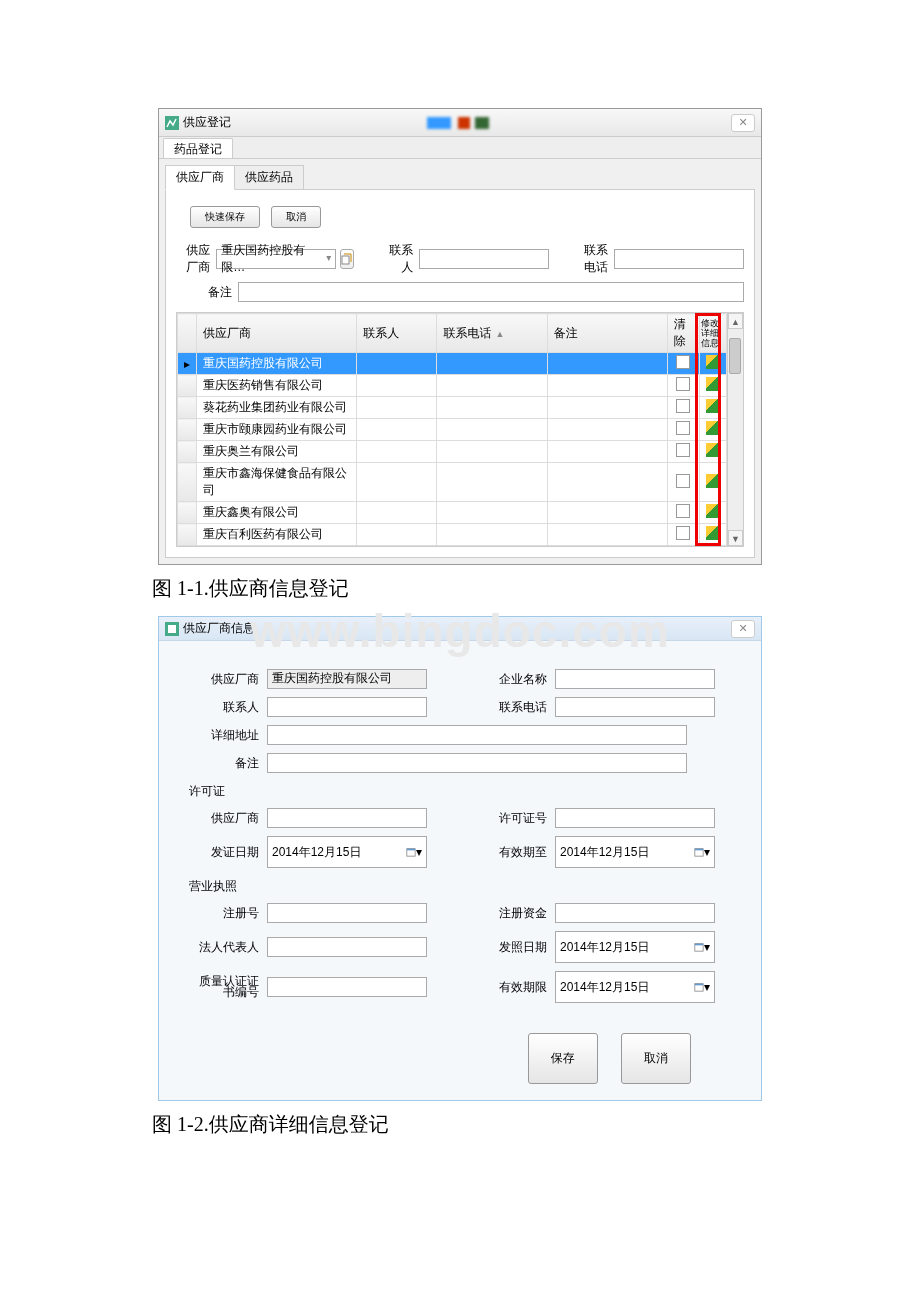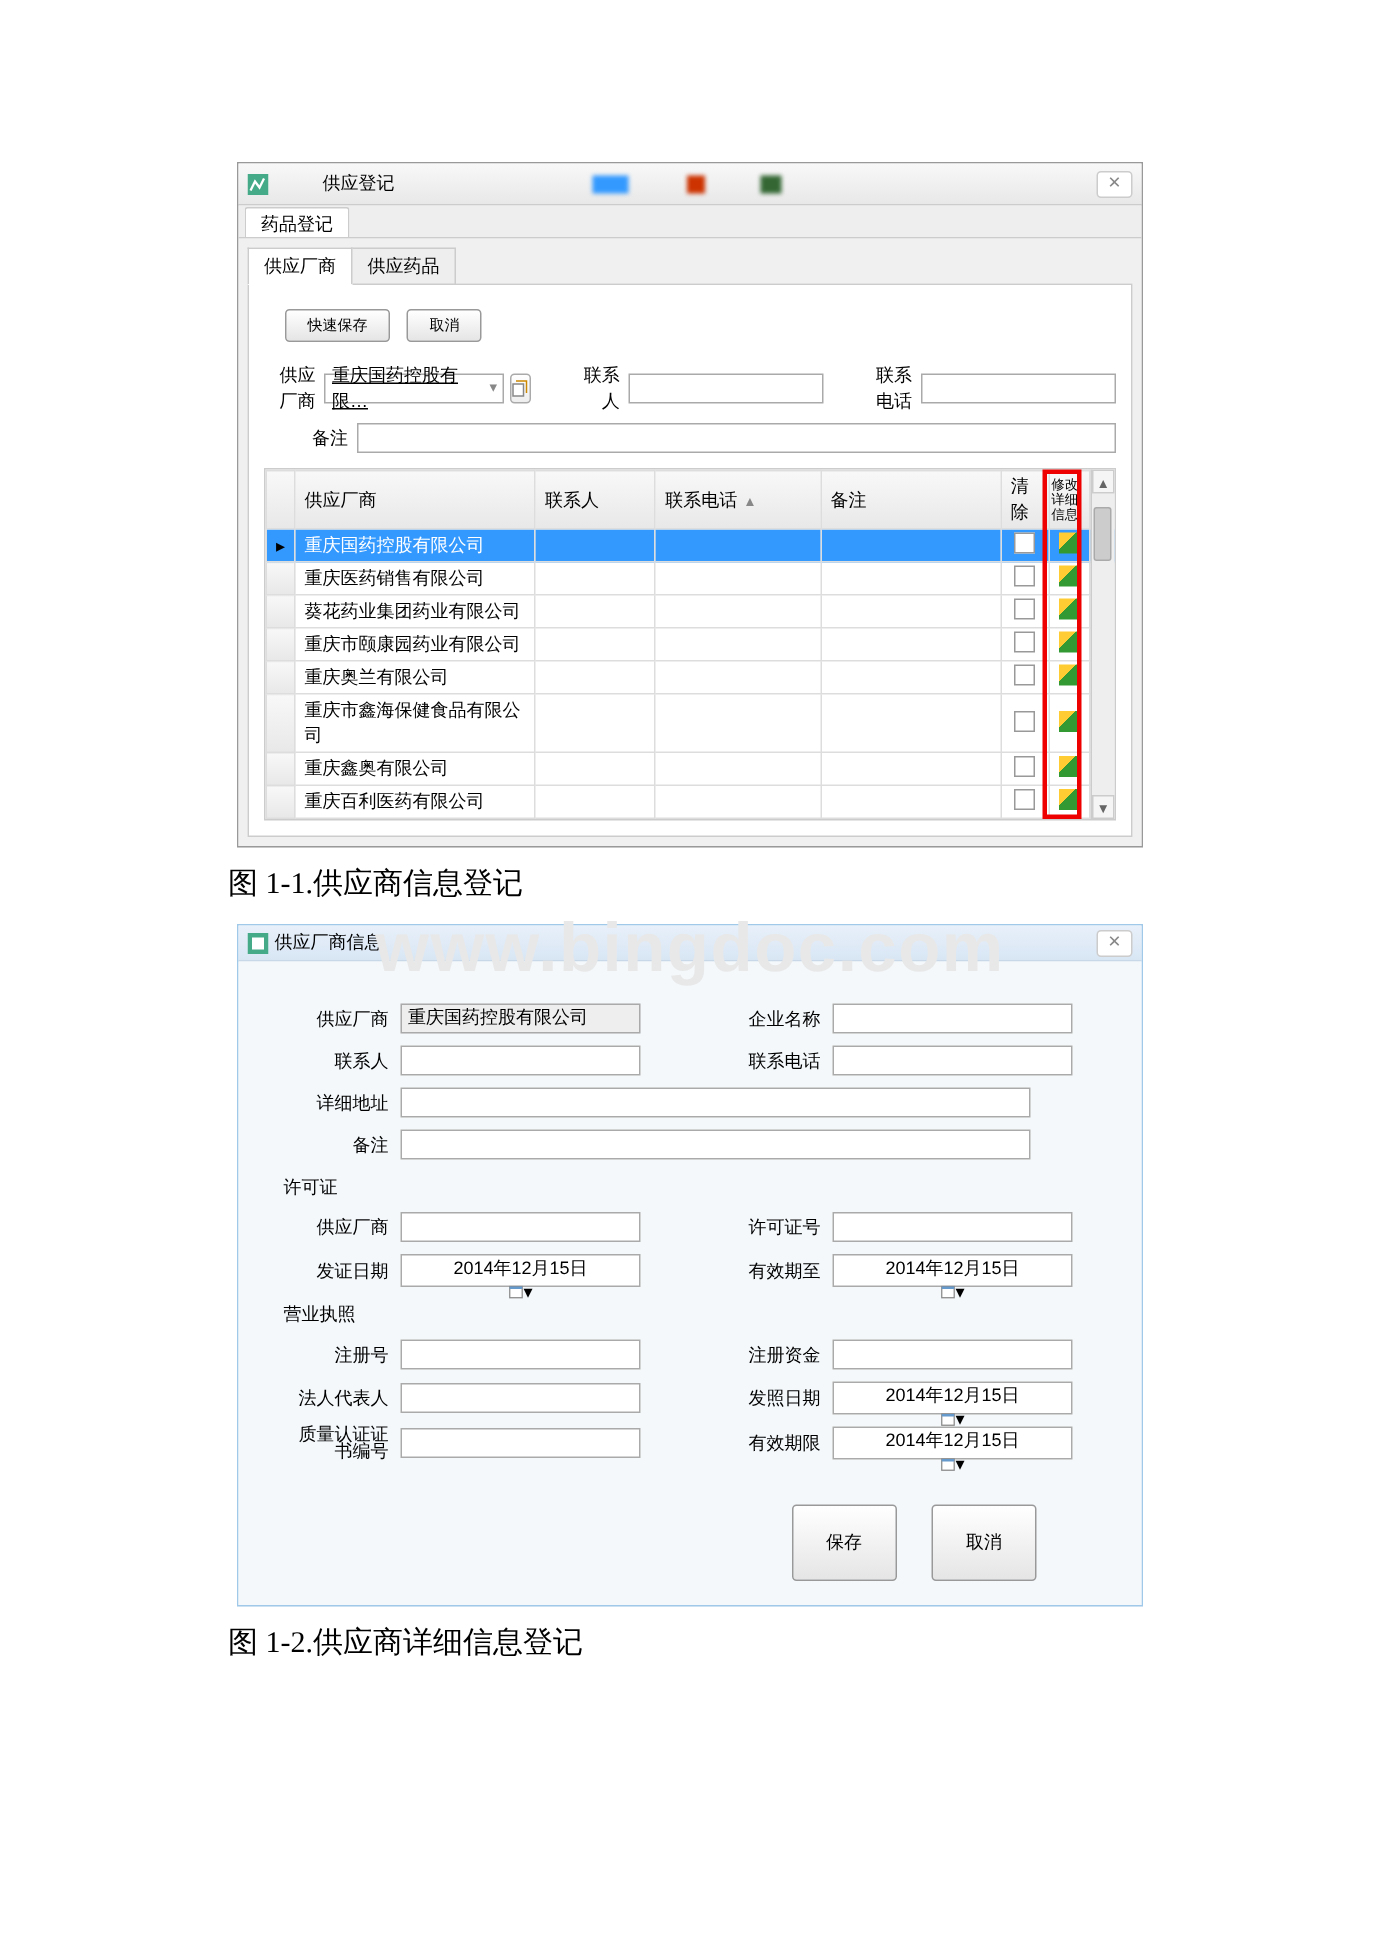--- a/index.html
+++ b/index.html
@@ -1,36 +1,36 @@
 <!DOCTYPE html>
 <html><head>
   <meta charset="utf-8">
   <style>
     * { box-sizing: border-box; margin: 0; padding: 0; }
     body { font-family: "Microsoft YaHei", SimSun, sans-serif; font-size: 12px; background: #fff; color: #000; padding: 0; width: 920px; }
     .dialog { border: 1px solid #999; margin: 108px 158px 0 158px; position: relative; background: #f0f0f0; }
-    .titlebar { height: 28px; background: linear-gradient(#f8f8f8,#e8e8e8); border-bottom: 1px solid #ccc; display: flex; align-items: center; padding: 0 6px; gap: 32px; }
+    .titlebar { height: 28px; background: linear-gradient(#f8f8f8,#e8e8e8); border-bottom: 1px solid #ccc; display: flex; align-items: center; padding: 0 6px; }
     .titlebar-icon { width: 14px; height: 14px; margin-right: 4px; }
     .titlebar-text { flex: 1; }
     .titlebar-close { width: 24px; height: 18px; border: 1px solid #ccc; background: #fff; text-align: center; line-height: 14px; color: #888; font-size: 11px; border-radius: 3px; cursor: pointer;}
     .blur1 { background:#3399ff; width:24px; height:12px; filter:blur(1.5px); margin:0 4px; display:inline-block;}
     .blur2 { background:#cc3300; width:12px; height:12px; filter:blur(1.5px); margin:0 3px; display:inline-block;}
     .blur3 { background:#336633; width:14px; height:12px; filter:blur(1.5px); margin:0 2px; display:inline-block;}
     .tabbar { height: 22px; background: #eee; padding-left: 4px; display:flex; align-items:flex-end; border-bottom:1px solid #ccc;}
     .tab { height: 20px; padding: 2px 10px; background: #fff; border: 1px solid #ccc; border-bottom: none; margin-right: 2px; border-radius: 2px 2px 0 0; font-size: 12px;}
     .inner { padding: 6px; background: #f0f0f0; }
     .subtabs { display:flex; }
     .subtab { padding: 3px 10px; background: #eee; border:1px solid #ccc; margin-right: -1px; font-size:12px; }
     .subtab.active { background:#fff; border-bottom:1px solid #fff; position:relative; z-index:1;}
     .panel { border:1px solid #ccc; background:#fff; padding:10px; margin-top:-1px;}
     .btnrow { margin: 6px 0 14px 14px; }
     .btn { display:inline-block; padding: 3px 14px; background: linear-gradient(#fff,#e5e5e5); border:1px solid #999; border-radius:3px; margin-right:8px; cursor:pointer; font-size:10px;}
     .formrow { display:flex; align-items:center; margin: 6px 0; }
     .lbl { width: 56px; text-align:right; margin-right:6px; font-size:12px;}
-    .combo { border:1px solid #aaa; background:#fff; height:20px; padding:0 12px 0 4px; position:relative; min-width:120px; font-size:12px; display:flex; align-items:center;text-decoration:underline;}
+    .combo { border:1px solid #aaa; background:#fff; height:20px; padding:0 12px 0 4px; position:relative; min-width:120px; font-size:12px; display:flex; align-items:center;}
     .combo::after { content:"▾"; position:absolute; right:4px; top:2px; color:#888; font-size:10px;}
     .iconbtn { width:20px; height:20px; border:1px solid #aaa; background:linear-gradient(#fff,#eee); border-radius:3px; margin-left:4px; display:flex; align-items:center; justify-content:center; cursor:pointer;}
     .txt { border:1px solid #aaa; height:20px; background:#fff; padding:0 4px; min-width:130px;}
     .spacer { width: 40px; }
     .grid-wrap { border:1px solid #ccc; margin-top:10px; position:relative;}
     .grid { width:100%; border-collapse: collapse; font-size:12px;}
     .grid th, .grid td { border:1px solid #ddd; padding:2px 6px; text-align:left; height:18px; }
     .grid th { background: linear-gradient(#f8f8f8,#e8e8e8); font-weight:normal; }
     .grid tr.sel td { background:#3399ff; color:#fff;}
     .rowhead { width:14px; background:linear-gradient(#f8f8f8,#e8e8e8); }
@@ -47,21 +47,21 @@
     .dialog2 { border:1px solid #a0c8e8; margin: 0 158px 0 158px; background:#f4f8fb;}
     .titlebar2 { height:24px; display:flex; align-items:center; background:linear-gradient(#e8f0fa,#d8e6f4); padding:0 6px; border-bottom:1px solid #c8d8e8;}
     .body2 { padding: 20px 30px 16px 30px; background:#f4f8fb;}
     .frow { display:flex; align-items:center; margin: 8px 0;}
     .flbl { width:70px; text-align:right; margin-right:8px; font-size:12px;}
     .finput { border:1px solid #aaa; background:#fff; height:20px; padding:0 4px; width:160px;}
     .finput.ro { background:#eee;}
     .finput.wide { width:420px;}
     .fgap { width:50px;}
     .section { margin-top:10px; font-size:12px;}
-    .dateinput { border:1px solid #aaa; background:#fff; height:22px; width:160px; display:flex; align-items:center; padding:0 4px; justify-content:space-between;flex-direction:column;}
+    .dateinput { border:1px solid #aaa; background:#fff; height:32px; width:160px; display:flex; align-items:center; padding:0 4px; justify-content:space-between;}
     .calicon { width:16px; height:14px; display:flex; align-items:center; }
     .calicon svg { width:12px; height:12px;}
     .btnrow2 { text-align:right; margin-top:30px; padding-right:40px;}
     .btn2 { display:inline-block; padding:16px 22px; background:linear-gradient(#fff,#e5e5e5); border:1px solid #999; border-radius:3px; margin-left:20px; cursor:pointer;}
     .watermark { position:absolute; left:50%; transform:translateX(-50%); top:604px; font-size:46px; color:#e8e8e8; font-family:Arial,sans-serif; font-weight:bold; letter-spacing:1px; z-index:0; pointer-events:none;}
   </style>
 </head>
 <body>
 
 <div class="watermark">www.bingdoc.com</div>

